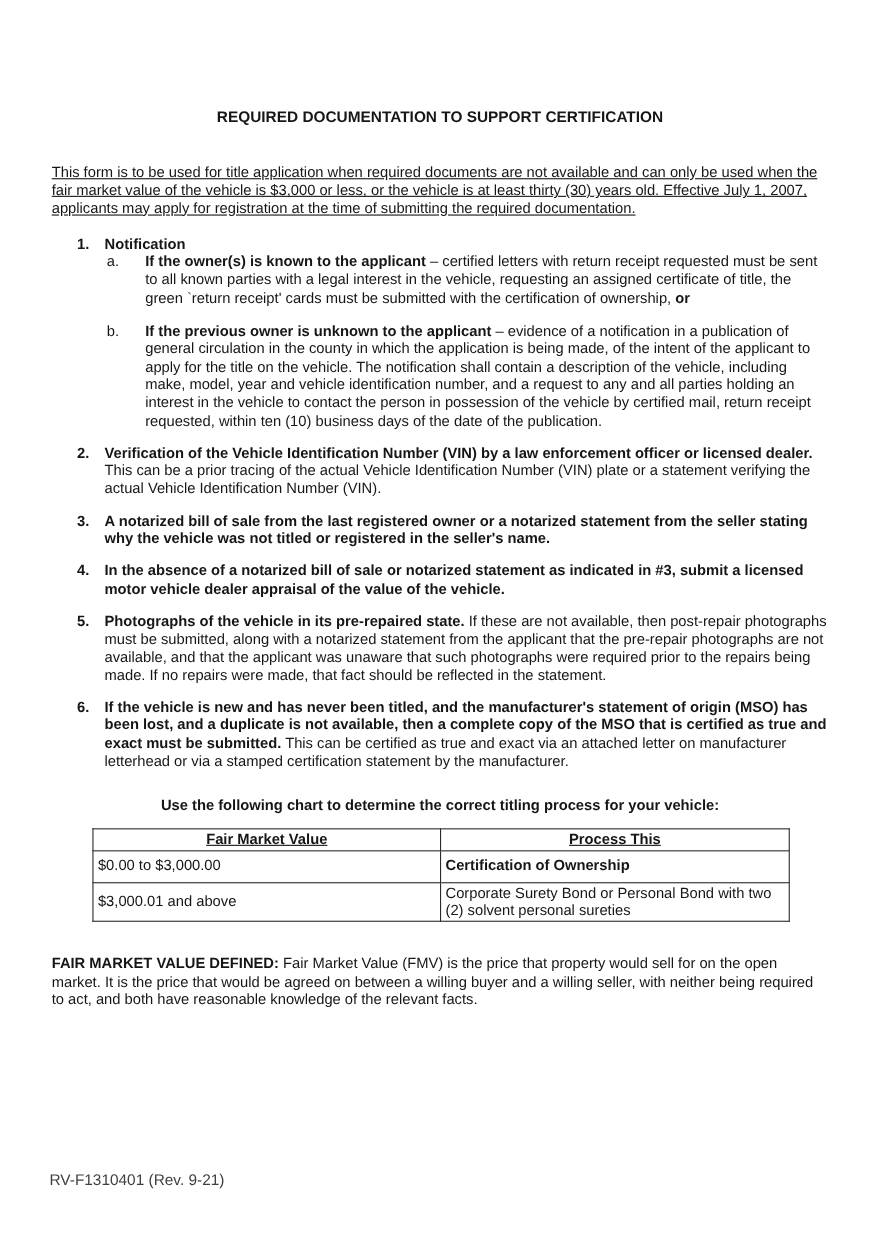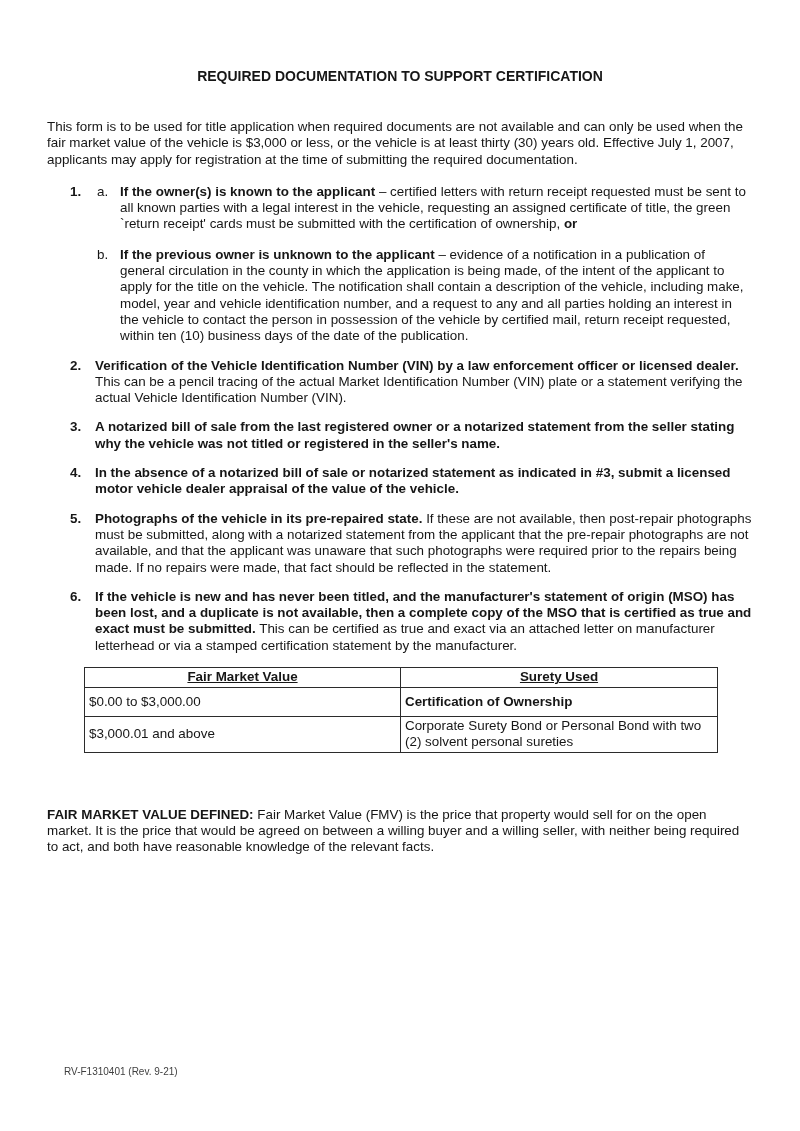--- a/index.html
+++ b/index.html
@@ -9,47 +9,47 @@
     height: 1131px;
     background: #ffffff;
     color: #161616;
     font-family: "Liberation Sans", "DejaVu Sans", sans-serif;
     font-size: 13.4px;
     line-height: 16.3px;
     position: relative;
     overflow: hidden;
     margin: 0 auto;
   }
-  .content { padding: 68px 47px 0 47px; }
+  .content { padding: 98px 47px 0 47px; }
 
   .doc-title {
     font-size: 14px;
     font-weight: bold;
     text-align: center;
     margin: 0;
     line-height: 17px;
   }
-  .intro { margin: 34px 0 16px 0; }
+  .intro { margin: 34px 0 16px 0; text-decoration: underline; }
   .section-heading { margin: 30px 0 0 0; font-weight: bold; }
 
   .list { margin-top: 11px; }
   .li { display: flex; margin-bottom: 13px; }
   .li-num {
     flex: 0 0 25px;
     margin-left: 23px;
     font-weight: bold;
   }
   .li-body { flex: 1; }
   .li-text { margin: 0; }
   b { font-weight: bold; }
 
   .sub { display: flex; margin-top: 0; }
   .sub + .sub { margin-top: 14px; }
   .sub-letter { flex: 0 0 23px; margin-left: 2px; }
-  .sub-body { flex: 1; }
+  .sub-body { flex: 1; margin-left: 12px; }
 
   .chart-intro {
     text-align: center;
     font-weight: bold;
     margin: 24px 0 0 0;
   }
 
   .titling-table {
     border-collapse: collapse;
     table-layout: fixed;
@@ -65,63 +65,64 @@
     text-decoration: underline;
     font-weight: bold;
     height: 20px;
   }
   .row-short td { height: 29px; margin-left: 12px; }
   .row-mid td { height: 31px; }
   .row-tall td { height: 34px; }
   td.cell-bold { font-weight: bold; }
   td.cell-pad-wide { padding-left: 42px; padding-right: 42px; }
 
-  .fmv-def { margin: 54px 0 0 0; }
+  .fmv-def { margin: 30px 0 0 0; }
   .fmv-label { font-weight: bold; }
 
   .footer {
     position: absolute;
-    left: 64px;
+    left: 45px;
     top: 1066px;
-    font-size: 10px;
+    font-size: 14px;
     line-height: 12px;
     color: #3f3f3f;
   }
 </style>
 </head>
 <body>
 
 <div class="page">
   <div class="content">
 
     <h1 class="doc-title">REQUIRED DOCUMENTATION TO SUPPORT CERTIFICATION</h1>
 
     <p class="intro">This form is to be used for title application when required documents are not available and can only be used when the fair market value of the vehicle is $3,000 or less, or the vehicle is at least thirty (30) years old. Effective July 1, 2007, applicants may apply for registration at the time of submitting the required documentation.</p>
 
 
     <div class="list">
 
       <div class="li">
         <span class="li-num">1.</span>
         <div class="li-body">
+          <p class="li-text"><b>Notification</b><span></span></p>
           <div class="sub">
             <span class="sub-letter">a.</span>
             <p class="li-text sub-body"><b>If the owner(s) is known to the applicant</b><span> – certified letters with return receipt requested must be sent to all known parties with a legal interest in the vehicle, requesting an assigned certificate of title, the green `return receipt' cards must be submitted with the certification of ownership, </span><b>or</b></p>
           </div>
           <div class="sub">
             <span class="sub-letter">b.</span>
             <p class="li-text sub-body"><b>If the previous owner is unknown to the applicant</b><span> – evidence of a notification in a publication of general circulation in the county in which the application is being made, of the intent of the applicant to apply for the title on the vehicle. The notification shall contain a description of the vehicle, including make, model, year and vehicle identification number, and a request to any and all parties holding an interest in the vehicle to contact the person in possession of the vehicle by certified mail, return receipt requested, within ten (10) business days of the date of the publication.</span><b></b></p>
           </div>
         </div>
       </div>
 
       <div class="li">
         <span class="li-num">2.</span>
         <div class="li-body">
-          <p class="li-text"><b>Verification of the Vehicle Identification Number (VIN) by a law enforcement officer or licensed dealer.</b><span> This can be a pencil tracing of the actual Market Identification Number (VIN) plate or a statement verifying the actual Vehicle Identification Number (VIN).</span></p>
+          <p class="li-text"><b>Verification of the Vehicle Identification Number (VIN) by a law enforcement officer or licensed dealer.</b><span> This can be a prior tracing of the actual Vehicle Identification Number (VIN) plate or a statement verifying the actual Vehicle Identification Number (VIN).</span></p>
         </div>
       </div>
 
       <div class="li">
         <span class="li-num">3.</span>
         <div class="li-body">
           <p class="li-text"><b>A notarized bill of sale from the last registered owner or a notarized statement from the seller stating why the vehicle was not titled or registered in the seller's name.</b><span></span></p>
         </div>
       </div>
 
@@ -141,30 +142,31 @@
 
       <div class="li">
         <span class="li-num">6.</span>
         <div class="li-body">
           <p class="li-text"><b>If the vehicle is new and has never been titled, and the manufacturer's statement of origin (MSO) has been lost, and a duplicate is not available, then a complete copy of the MSO that is certified as true and exact must be submitted.</b><span> This can be certified as true and exact via an attached letter on manufacturer letterhead or via a stamped certification statement by the manufacturer.</span></p>
         </div>
       </div>
 
     </div>
 
+    <p class="chart-intro">Use the following chart to determine the correct titling process for your vehicle:</p>
 
     <table class="titling-table">
       <colgroup>
         <col style="width:316px">
         <col style="width:317px">
       </colgroup>
       <thead>
         <tr>
           <th>Fair Market Value</th>
-          <th>Surety Used</th>
+          <th>Process This</th>
         </tr>
       </thead>
       <tbody>
         <tr class="row-short">
           <td>$0.00 to $3,000.00</td>
           <td class="cell-bold">Certification of Ownership</td>
         </tr>
         <tr class="row-mid">
           <td>$3,000.01 and above</td>
           <td>Corporate Surety Bond or Personal Bond with two (2) solvent personal sureties</td>

